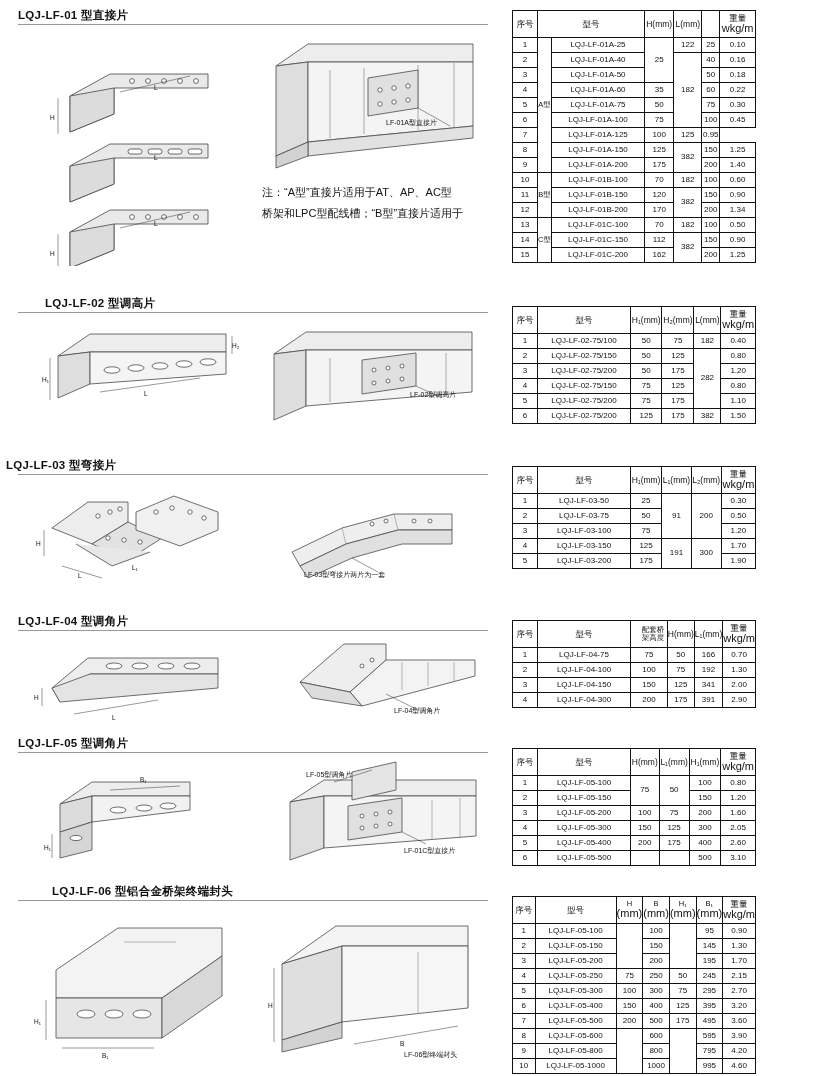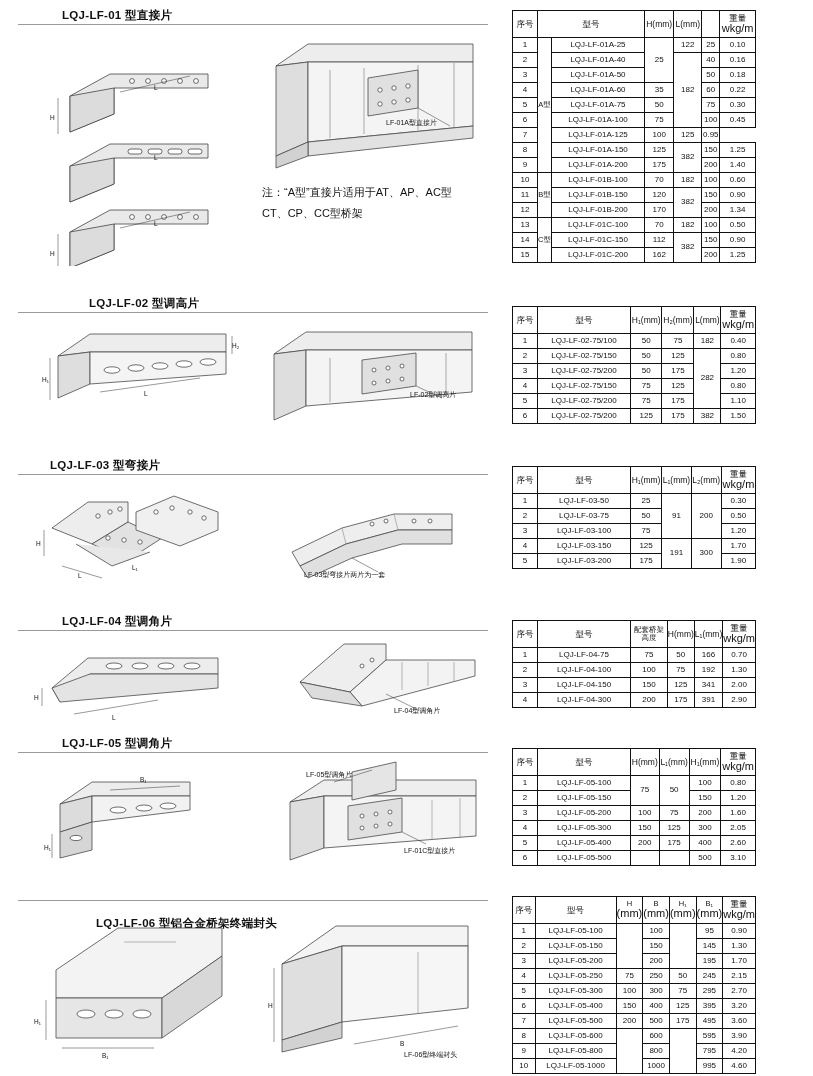--- a/index.html
+++ b/index.html
@@ -1,21 +1,21 @@
 <!DOCTYPE html>
 <html><head>
 <meta charset="utf-8">
 <style>
   html,body{margin:0;padding:0;background:#ffffff;}
   body{width:813px;height:1076px;font-family:"Liberation Sans","DejaVu Sans",sans-serif;color:#111;}
   .page{position:relative;width:813px;height:1076px;overflow:hidden;}
 
   
   .section{position:relative;}
-  .sec-title{font-size:11.5px;font-weight:bold;color:#111;letter-spacing:.3px;margin-left:44px;}
+  .sec-title{font-size:11.5px;font-weight:bold;color:#111;letter-spacing:.3px;}
   .rule{height:1px;background:#9a9a9a;width:100%;}
 
   
   table.spec{border-collapse:collapse;width:244px;font-size:8px;color:#111;background:#fff;}
   table.spec th,table.spec td{border:1px solid #111;text-align:center;vertical-align:middle;padding:0;height:14px;line-height:1.05;font-weight:normal;}
   table.spec th{font-size:8.5px;font-weight:normal;height:26px;}
   table.spec td.idx{width:24px;}
   table.spec td.model{width:92px;text-align:center;}
   table.spec th.model{width:92px;}
   table.spec td.vlet{width:13px;font-size:7.5px;line-height:1.0;}
@@ -98,21 +98,21 @@
         <circle cx="112" cy="74" r="2.2" fill="#fff"></circle>
           <circle cx="126" cy="72" r="2.2" fill="#fff"></circle>
         <circle cx="140" cy="70" r="2.2" fill="#fff"></circle>
       </g>
       <path d="M150 78 L182 96" stroke="#333" stroke-width="0.5" fill="none"></path>
     </svg>
     <div style="position:absolute;left:386px;top:118px;font-size:7px;color:#111;">LF-01A型直接片</div>
 
     <div class="note" style="position:absolute;left:262px;top:182px;width:226px;">
       <div>注：“A型”直接片适用于AT、AP、AC型</div>
-      <div>CT、CP、CC型桥架</div>
+      <div>桥架和LPC型配线槽；“B型”直接片适用于</div>
     </div>
 
     <div style="position:absolute;left:512px;top:10px;">
       <table class="spec">
         <tbody>
             <tr>
           <th rowspan="1">序号</th>
           <th class="model" colspan="2">型号</th>
           <th>H(mm)</th>
           <th>L(mm)</th>
@@ -478,21 +478,21 @@
       <path d="M96 60 L128 76" stroke="#333" stroke-width="0.5" fill="none"></path>
     </svg>
     <div style="position:absolute;left:394px;top:706px;font-size:7px;">LF-04型调角片</div>
 
     <div style="position:absolute;left:512px;top:620px;">
       <table class="spec">
         <tbody>
             <tr>
           <th>序号</th>
           <th class="model">型号</th>
-          <th style="font-size:7.5px;line-height:1.1;">配套桥架高度</th>
+          <th style="font-size:7.5px;line-height:1.1;padding-left:8px;">配套桥架高度</th>
           <th>H(mm)</th>
           <th>L₁(mm)</th>
           <th><span class="wt"><span>重量</span><small>wkg/m</small></span></th>
         </tr>
         <tr>
               <td class="idx">1</td>
               <td class="model">LQJ-LF-04-75</td>
               <td>75</td>
               <td>50</td>
               <td>166</td>
@@ -630,21 +630,21 @@
               <td></td>
               <td>500</td>
               <td>3.10</td>
             </tr>
       </tbody>
         </table>
     </div>
   </div>
 
   <div class="section">
-    <div style="position:absolute;left:18px;top:916px;padding-left:34px;">
+    <div style="position:absolute;left:18px;top:884px;padding-left:34px;">
       <div class="sec-title">LQJ-LF-06 型铝合金桥架终端封头</div>
     </div>
     <div class="rule" style="position:absolute;left:18px;top:900px;width:470px;"></div>
 
     <svg class="draw" style="left:26px;top:912px;" width="215" height="150" viewBox="0 0 215 150">
       <g fill="#ededed" stroke="#4a4a4a" stroke-width="0.8">
         <path d="M30 58 L92 16 L196 16 L196 44 L136 86 L30 86 Z" fill="#f3f3f3"></path>
         <path d="M30 86 L136 86 L136 126 L30 126 Z" fill="#e6e6e6"></path>
         <path d="M136 86 L196 44 L196 84 L136 126 Z" fill="#d8d8d8"></path>
         <ellipse cx="60" cy="102" rx="9" ry="4" fill="#fff"></ellipse>

